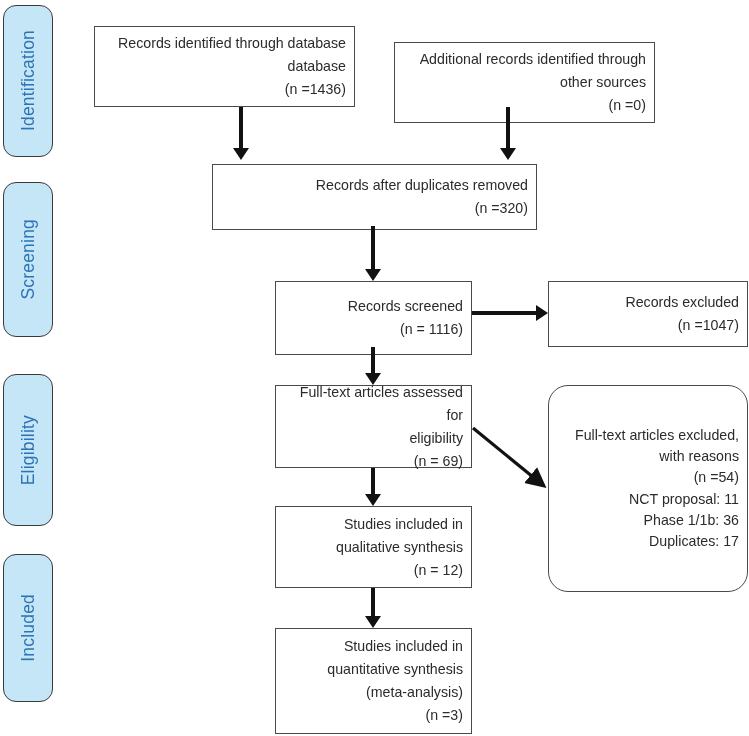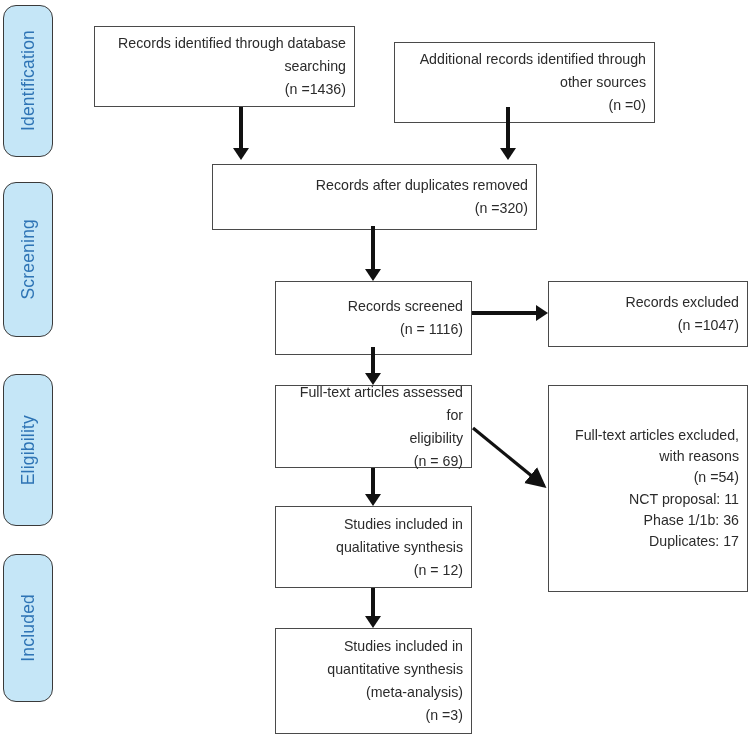--- a/index.html
+++ b/index.html
@@ -63,21 +63,21 @@
   .flow-box .line { display: block; width: 100%; }
   .flow-box .line.gap { }
 
   #box-db-search    { left: 94px;  top: 26px;  width: 261px; height: 81px; }
   #box-other-src    { left: 394px; top: 42px;  width: 261px; height: 81px; }
   #box-dedup        { left: 212px; top: 164px; width: 325px; height: 66px; }
   #box-screened     { left: 275px; top: 281px; width: 197px; height: 74px; }
   #box-rec-excluded { left: 548px; top: 281px; width: 200px; height: 66px; padding-left: 44px; }
   #box-fulltext     { left: 275px; top: 385px; width: 197px; height: 83px; }
   #box-ft-excluded  { left: 548px; top: 385px; width: 200px; height: 207px;
-                      line-height: 1.5; }
+                      line-height: 1.5; border-radius: 20px; }
   #box-qualitative  { left: 275px; top: 506px; width: 197px; height: 82px; }
   #box-quantitative { left: 275px; top: 628px; width: 197px; height: 106px; }
 
   
   .connector { position: absolute; }
   .v-line {
     position: absolute;
     width: 4px;
     background: #111111;
   }
@@ -136,21 +136,21 @@
   </div>
   <div class="stage-tab" id="tab-eligibility">
     <span class="stage-label">Eligibility</span>
   </div>
   <div class="stage-tab" id="tab-included">
     <span class="stage-label">Included</span>
   </div>
 
   <div class="flow-box" id="box-db-search">
     <span class="line">Records identified through database</span>
-    <span class="line">searching</span>
+    <span class="line">database</span>
     <span class="line">(n =1436)</span>
   </div>
 
   <div class="flow-box" id="box-other-src">
     <span class="line">Additional records identified through</span>
     <span class="line">other sources</span>
     <span class="line">(n =0)</span>
   </div>
 
   <div class="flow-box" id="box-dedup">

